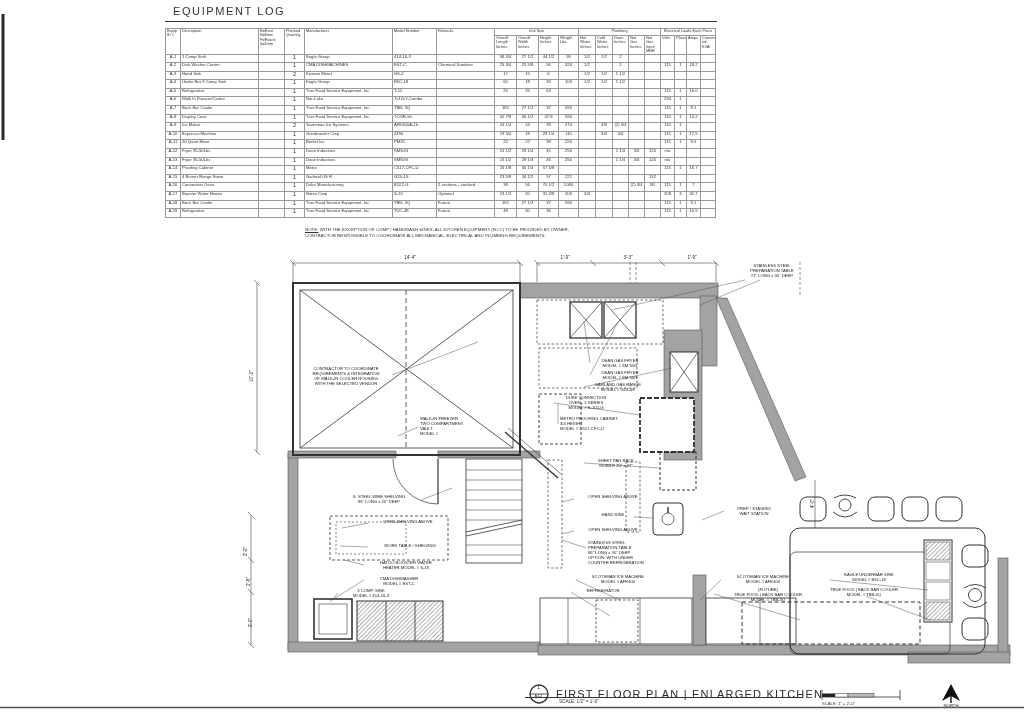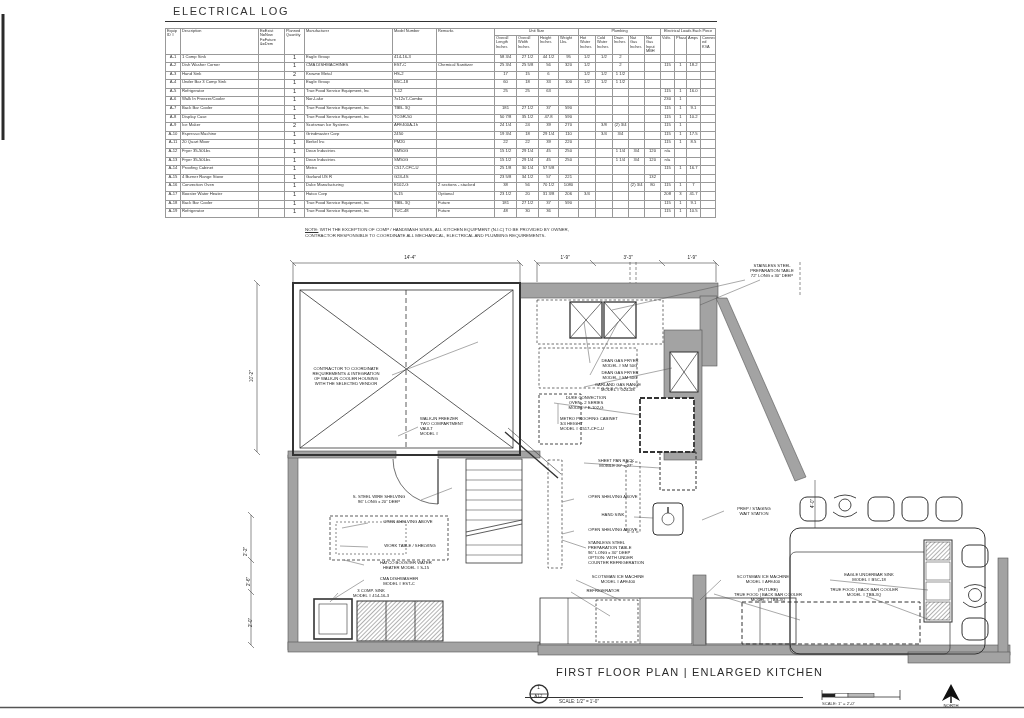--- a/index.html
+++ b/index.html
@@ -25,34 +25,34 @@
   #eq-note .lbl{text-decoration:underline}
   #eq-note .txt{white-space:pre-line}
 
   
   .ann{position:absolute;font-size:4.2px;line-height:1.18;color:#222;white-space:pre-line;text-align:center}
   .ann.left{text-align:left}
   .ann.rot{transform:rotate(-90deg);transform-origin:left top;white-space:nowrap}
   .ann.dim{font-size:4.6px}
 
   
-  #fp-title{position:absolute;left:556px;top:666px;font-size:11px;letter-spacing:1.2px;color:#2a2a2a}
+  #fp-title{position:absolute;left:556px;top:688px;font-size:11px;letter-spacing:1.2px;color:#2a2a2a}
   #fp-title-line{position:absolute;left:525px;top:697px;width:278px;border-top:1.2px solid #333}
   #fp-scale{position:absolute;left:559px;top:699px;font-size:4.6px;color:#333}
   #bar-scale-label{position:absolute;left:822px;top:701px;font-size:4.2px;color:#333}
   #north-label{position:absolute;left:938px;top:703px;width:26px;text-align:center;font-size:4.2px;color:#222}
   #detail-num{position:absolute;left:531.5px;top:685px;width:14px;text-align:center;font-size:4.6px}
   #detail-sheet{position:absolute;left:530.5px;top:694px;width:16px;text-align:center;font-size:3.8px}
 
   svg{position:absolute;left:0;top:0}
 </style>
 </head>
 <body>
 
-<div id="eq-title">ELECTRICAL LOG</div>
+<div id="eq-title">EQUIPMENT LOG</div>
 <div id="eq-underline"></div>
 
 <table id="eq-table">
   <colgroup>
     <col style="width:15px">
       <col style="width:78px">
       <col style="width:26px">
       <col style="width:20px">
     <col style="width:88px">
       <col style="width:44px">

